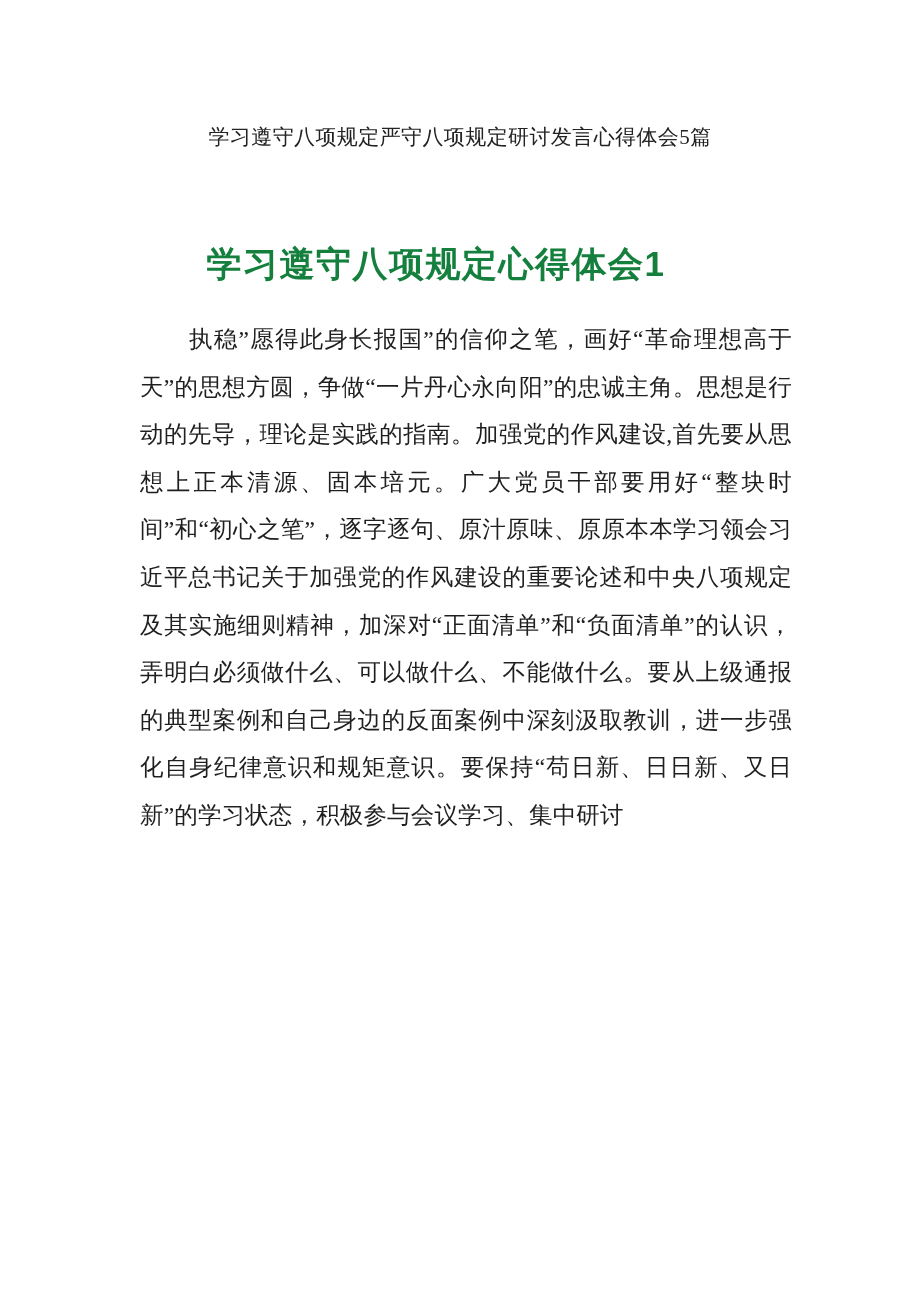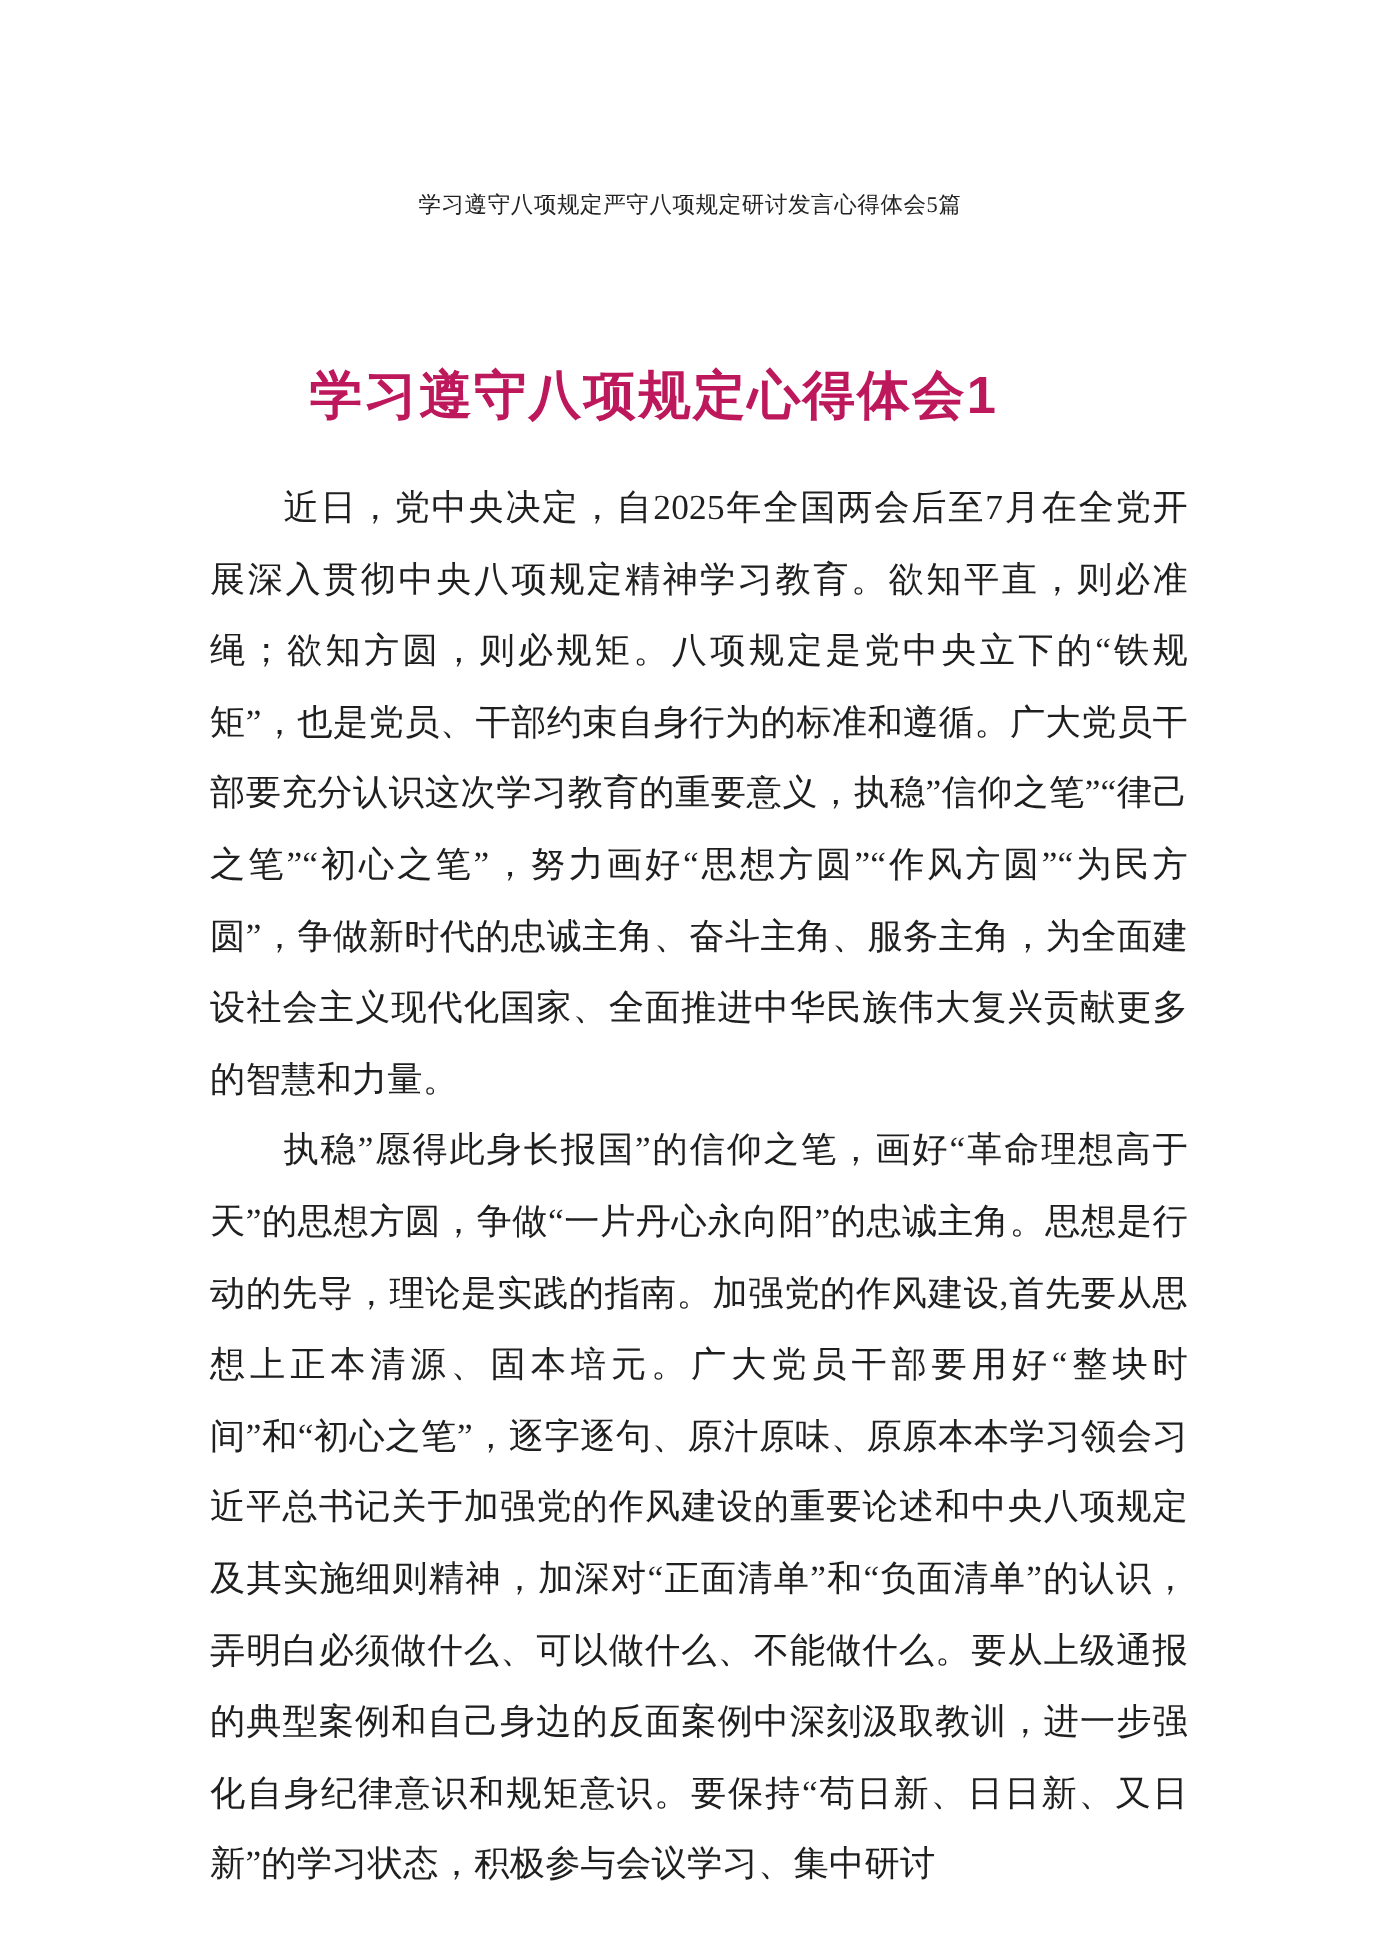--- a/index.html
+++ b/index.html
@@ -23,40 +23,40 @@
     background: #ffffff;
   }
 
   
   .doc-header {
     position: absolute;
     top: 122px;
     left: 0;
     width: 920px;
     text-align: center;
-    font-size: 15px;
+    font-size: 21px;
     line-height: 30px;
     letter-spacing: 0.4px;
     color: #232323;
     font-family: "Liberation Serif", "DejaVu Serif", serif;
     white-space: nowrap;
   }
 
   
   .doc-title {
     position: absolute;
     top: 216px;
     left: 0;
     width: 872px;
     text-align: center;
     font-size: 35px;
     line-height: 50px;
     font-weight: 700;
     letter-spacing: 1.5px;
-    color: #be185d;
+    color: #15803d;
     font-family: "Liberation Sans", "DejaVu Sans", sans-serif;
     white-space: nowrap;
   }
 
   
   .body-col {
     position: absolute;
     top: 316px;
     left: 140px;
     width: 652px;
@@ -83,17 +83,16 @@
 </head>
 <body>
 
 <div class="page">
 
   <div class="doc-header">学习遵守八项规定严守八项规定研讨发言心得体会5篇</div>
 
   <h1 class="doc-title">学习遵守八项规定心得体会1</h1>
 
   <div class="body-col">
-    <p class="para">近日，党中央决定，自2025年全国两会后至7月在全党开展深入贯彻中央八项规定精神学习教育。欲知平直，则必准绳；欲知方圆，则必规矩。八项规定是党中央立下的“铁规矩”，也是党员、干部约束自身行为的标准和遵循。广大党员干部要充分认识这次学习教育的重要意义，执稳”信仰之笔”“律己之笔”“初心之笔”，努力画好“思想方圆”“作风方圆”“为民方圆”，争做新时代的忠诚主角、奋斗主角、服务主角，为全面建设社会主义现代化国家、全面推进中华民族伟大复兴贡献更多的智慧和力量。</p>
     <p class="para">执稳”愿得此身长报国”的信仰之笔，画好“革命理想高于天”的思想方圆，争做“一片丹心永向阳”的忠诚主角。思想是行动的先导，理论是实践的指南。加强党的作风建设,首先要从思想上正本清源、固本培元。广大党员干部要用好“整块时间”和“初心之笔”，逐字逐句、原汁原味、原原本本学习领会习近平总书记关于加强党的作风建设的重要论述和中央八项规定及其实施细则精神，加深对“正面清单”和“负面清单”的认识，弄明白必须做什么、可以做什么、不能做什么。要从上级通报的典型案例和自己身边的反面案例中深刻汲取教训，进一步强化自身纪律意识和规矩意识。要保持“苟日新、日日新、又日新”的学习状态，积极参与会议学习、集中研讨</p>
   </div>
 
 </div>
 
 </body></html>

